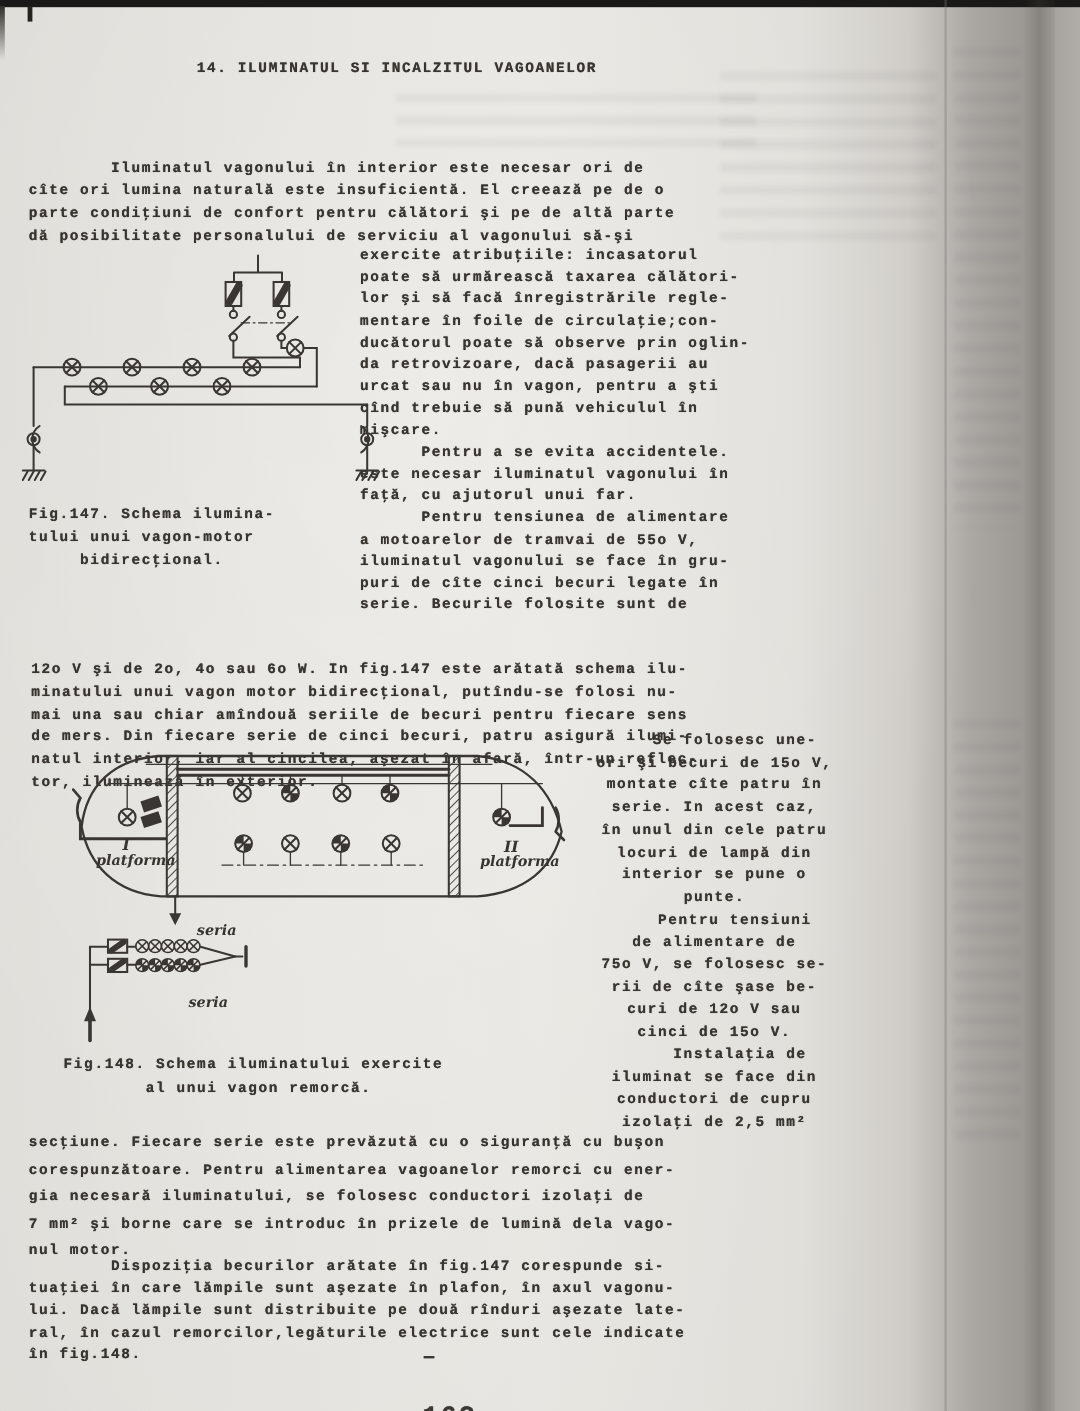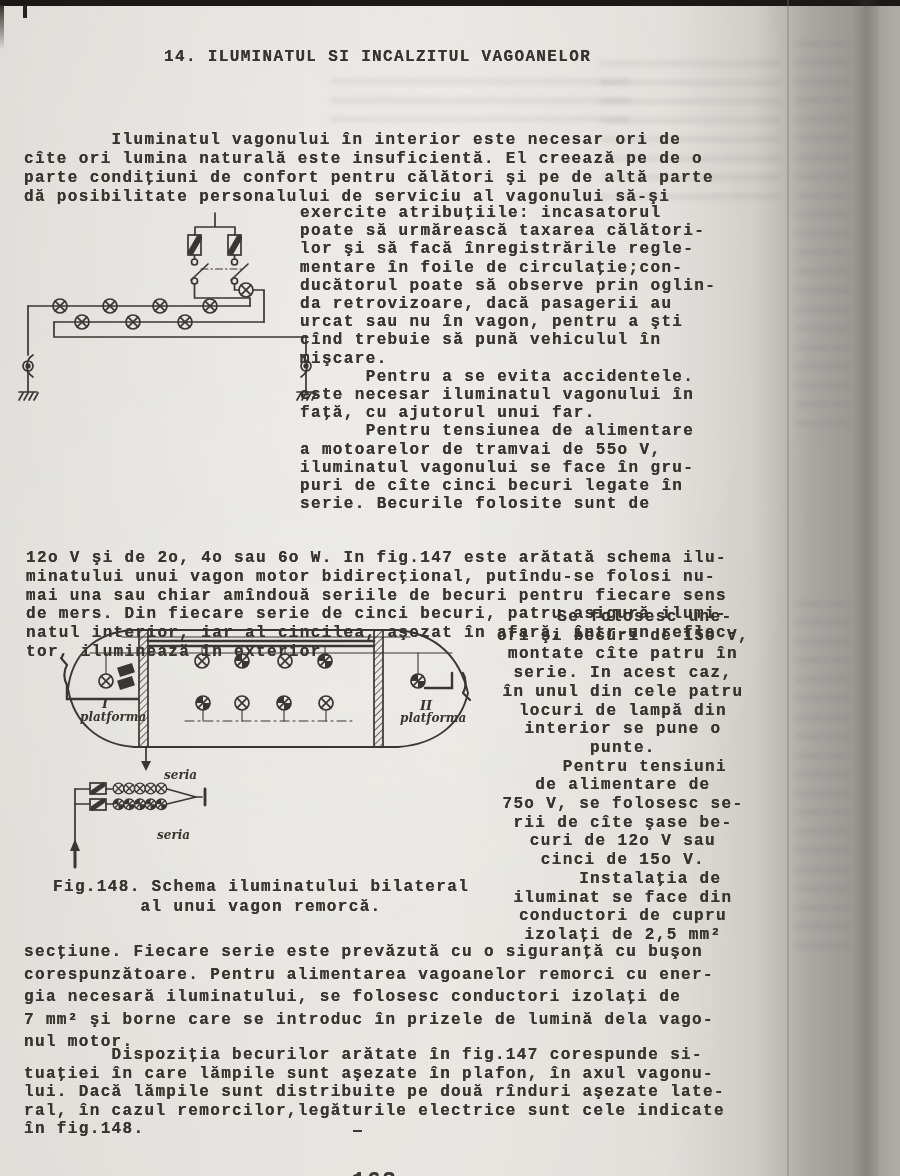--- a/index.html
+++ b/index.html
@@ -6,21 +6,21 @@
   #page{
     position:relative;width:900px;height:1176px;overflow:hidden;
     font-family:"Liberation Mono","DejaVu Sans Mono",monospace;
     font-weight:bold;color:#38342f;
     background:
       radial-gradient(ellipse at 38% 28%, rgba(255,255,255,0.30), rgba(255,255,255,0) 62%),
       radial-gradient(ellipse at 30% 75%, rgba(255,255,255,0.18), rgba(255,255,255,0) 55%),
       linear-gradient(to right,#dedcd7 0%,#e6e4df 50%,#e0ded9 74%,#cfccc7 84%,#aaa7a3 90%,#9b9894 95%,#b0ada9 100%),
       #e0ded9;
   }
-  .txt{position:absolute;white-space:pre;font-size:16px;letter-spacing:1.35px;
+  .txt{position:absolute;white-space:pre;font-size:12px;letter-spacing:1.35px;
        text-shadow:0 0 0.6px rgba(45,40,35,0.85);}
   #title{left:164px;top:47px;line-height:20px;}
   #subheading{left:247px;top:93px;line-height:20px;}
   #subheading .u{text-decoration:underline;text-underline-offset:4px;text-decoration-thickness:1.5px;}
   #para-intro{left:24px;top:131px;line-height:19px;}
   #col1{left:300px;top:204px;line-height:18.2px;}
   #cap147{left:24px;top:420px;line-height:19.2px;}
   #para-mid{left:26px;top:505px;line-height:18.8px;margin-top:44px;}
   #col2{left:497px;top:608px;line-height:18.7px;text-align:center;}
   #cap148{left:53px;top:878px;line-height:19.5px;}
@@ -73,20 +73,23 @@
 cînd trebuie să pună vehiculul în
 mişcare.
       Pentru a se evita accidentele.
 este necesar iluminatul vagonului în
 faţă, cu ajutorul unui far.
       Pentru tensiunea de alimentare
 a motoarelor de tramvai de 55o V,
 iluminatul vagonului se face în gru-
 puri de cîte cinci becuri legate în
 serie. Becurile folosite sunt de</div>
+  <div id="cap147" class="txt">Fig.147. Schema ilumina-
+tului unui vagon-motor
+     bidirecţional.</div>
   <div id="para-mid" class="txt">12o V şi de 2o, 4o sau 6o W. In fig.147 este arătată schema ilu-
 minatului unui vagon motor bidirecţional, putîndu-se folosi nu-
 mai una sau chiar amîndouă seriile de becuri pentru fiecare sens
 de mers. Din fiecare serie de cinci becuri, patru asigură ilumi-
 natul interior, iar al cincilea, aşezat în afară, într-un reflec-
 tor, iluminează în exterior.</div>
   <div id="col2" class="txt">    Se folosesc une-
 ori şi becuri de 15o V,
 montate cîte patru în
 serie. In acest caz,
@@ -97,21 +100,21 @@
     Pentru tensiuni
 de alimentare de
 75o V, se folosesc se-
 rii de cîte şase be-
 curi de 12o V sau
 cinci de 15o V.
      Instalaţia de
 iluminat se face din
 conductori de cupru
 izolaţi de 2,5 mm²</div>
-  <div id="cap148" class="txt">Fig.148. Schema iluminatului bilateral
+  <div id="cap148" class="txt">Fig.148. Schema iluminatului exercite
         al unui vagon remorcă.</div>
   <div id="para-b1" class="txt">secţiune. Fiecare serie este prevăzută cu o siguranţă cu buşon
 corespunzătoare. Pentru alimentarea vagoanelor remorci cu ener-
 gia necesară iluminatului, se folosesc conductori izolaţi de
 7 mm² şi borne care se introduc în prizele de lumină dela vago-
 nul motor.</div>
   <div id="para-b2" class="txt">        Dispoziţia becurilor arătate în fig.147 corespunde si-
 tuaţiei în care lămpile sunt aşezate în plafon, în axul vagonu-
 lui. Dacă lămpile sunt distribuite pe două rînduri aşezate late-
 ral, în cazul remorcilor,legăturile electrice sunt cele indicate

